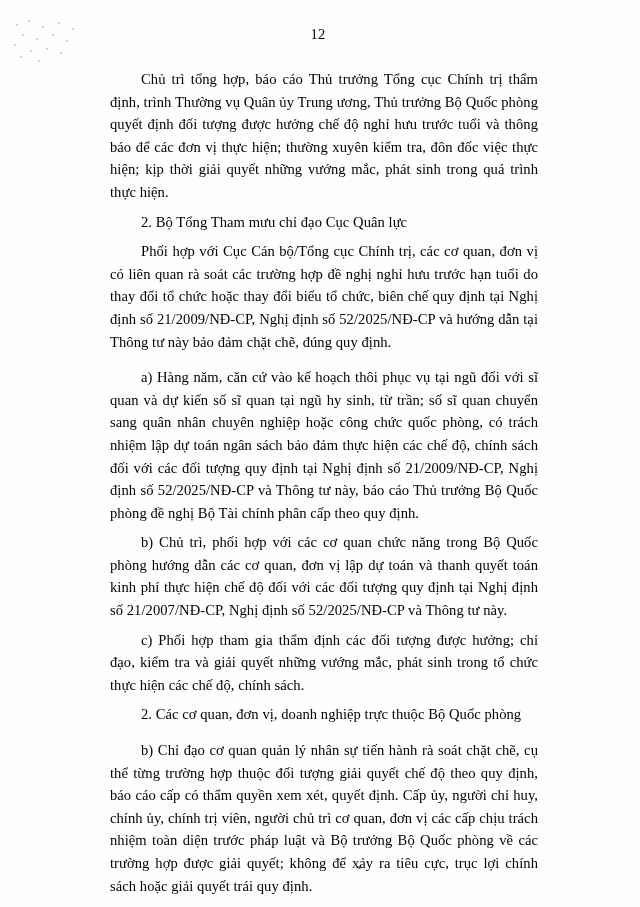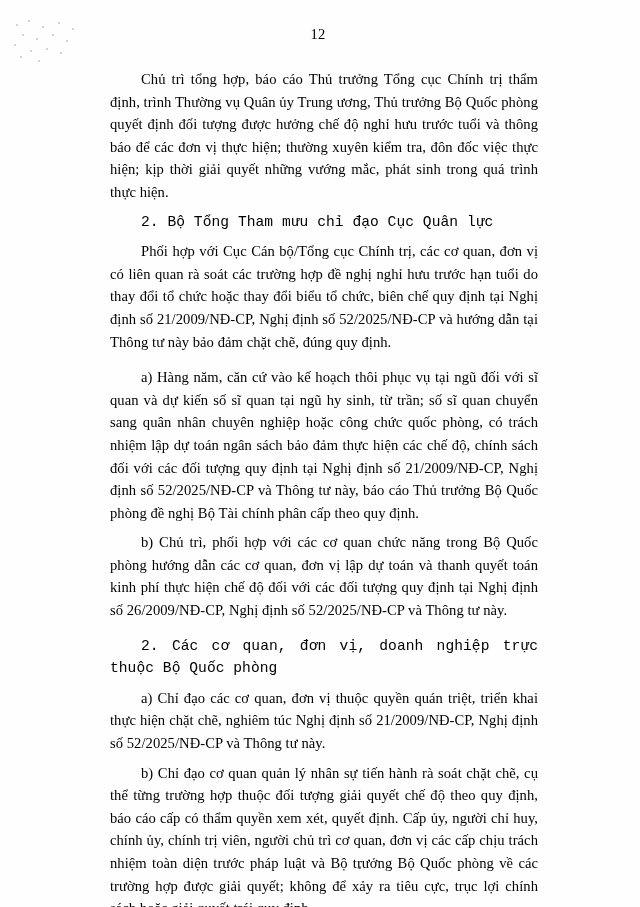--- a/index.html
+++ b/index.html
@@ -60,21 +60,20 @@
     text-justify: inter-word;
     font-family: "Liberation Serif", serif;
     letter-spacing: 0.05px;
   }
   p.indent {
     text-indent: 31px;
   }
   p.heading {
     text-indent: 31px;
     font-style: normal;
-    font-family: Liberation Mono, monospace;
   }
   .gap {
     height: 6px;
   }
   .bottom-dot {
     position: absolute;
     left: 358px;
     top: 866px;
     width: 3px;
     height: 3px;
@@ -110,26 +109,26 @@
   <div class="content">
     <p class="indent">Chủ trì tổng hợp, báo cáo Thủ trưởng Tổng cục Chính trị thẩm định, trình Thường vụ Quân ủy Trung ương, Thủ trưởng Bộ Quốc phòng quyết định đối tượng được hưởng chế độ nghỉ hưu trước tuổi và thông báo để các đơn vị thực hiện; thường xuyên kiểm tra, đôn đốc việc thực hiện; kịp thời giải quyết những vướng mắc, phát sinh trong quá trình thực hiện.</p>
     <div class="gap"></div>
     <p class="heading">2. Bộ Tổng Tham mưu chỉ đạo Cục Quân lực</p>
     <div class="gap"></div>
     <p class="indent">Phối hợp với Cục Cán bộ/Tổng cục Chính trị, các cơ quan, đơn vị có liên quan rà soát các trường hợp đề nghị nghỉ hưu trước hạn tuổi do thay đổi tổ chức hoặc thay đổi biểu tổ chức, biên chế quy định tại Nghị định số 21/2009/NĐ-CP, Nghị định số 52/2025/NĐ-CP và hướng dẫn tại Thông tư này bảo đảm chặt chẽ, đúng quy định.</p>
     <div class="gap"></div>
     <div class="gap"></div>
     <p class="indent">a) Hàng năm, căn cứ vào kế hoạch thôi phục vụ tại ngũ đối với sĩ quan và dự kiến số sĩ quan tại ngũ hy sinh, từ trần; số sĩ quan chuyển sang quân nhân chuyên nghiệp hoặc công chức quốc phòng, có trách nhiệm lập dự toán ngân sách bảo đảm thực hiện các chế độ, chính sách đối với các đối tượng quy định tại Nghị định số 21/2009/NĐ-CP, Nghị định số 52/2025/NĐ-CP và Thông tư này, báo cáo Thủ trưởng Bộ Quốc phòng đề nghị Bộ Tài chính phân cấp theo quy định.</p>
     <div class="gap"></div>
-    <p class="indent">b) Chủ trì, phối hợp với các cơ quan chức năng trong Bộ Quốc phòng hướng dẫn các cơ quan, đơn vị lập dự toán và thanh quyết toán kinh phí thực hiện chế độ đối với các đối tượng quy định tại Nghị định số 26/2009/NĐ-CP, Nghị định số 52/2025/NĐ-CP và Thông tư này.</p>
+    <p class="indent">b) Chủ trì, phối hợp với các cơ quan chức năng trong Bộ Quốc phòng hướng dẫn các cơ quan, đơn vị lập dự toán và thanh quyết toán kinh phí thực hiện chế độ đối với các đối tượng quy định tại Nghị định số 21/2007/NĐ-CP, Nghị định số 52/2025/NĐ-CP và Thông tư này.</p>
     <div class="gap"></div>
+    <p class="indent">c) Phối hợp tham gia thẩm định các đối tượng được hưởng; chỉ đạo, kiểm tra và giải quyết những vướng mắc, phát sinh trong tổ chức thực hiện các chế độ, chính sách.</p>
     <div class="gap"></div>
     <p class="heading">2. Các cơ quan, đơn vị, doanh nghiệp trực thuộc Bộ Quốc phòng</p>
     <div class="gap"></div>
-    <p class="indent">a) Chỉ đạo các cơ quan, đơn vị thuộc quyền quán triệt, triển khai thực hiện chặt chẽ, nghiêm túc Nghị định số 21/2009/NĐ-CP, Nghị định số 52/2025/NĐ-CP và Thông tư này.</p>
     <div class="gap"></div>
     <p class="indent">b) Chỉ đạo cơ quan quản lý nhân sự tiến hành rà soát chặt chẽ, cụ thể từng trường hợp thuộc đối tượng giải quyết chế độ theo quy định, báo cáo cấp có thẩm quyền xem xét, quyết định. Cấp ủy, người chỉ huy, chính ủy, chính trị viên, người chủ trì cơ quan, đơn vị các cấp chịu trách nhiệm toàn diện trước pháp luật và Bộ trưởng Bộ Quốc phòng về các trường hợp được giải quyết; không để xảy ra tiêu cực, trục lợi chính sách hoặc giải quyết trái quy định.</p>
 
   </div>
 
   <div class="bottom-dot"></div>
 
 </div>
 
 </body></html>

